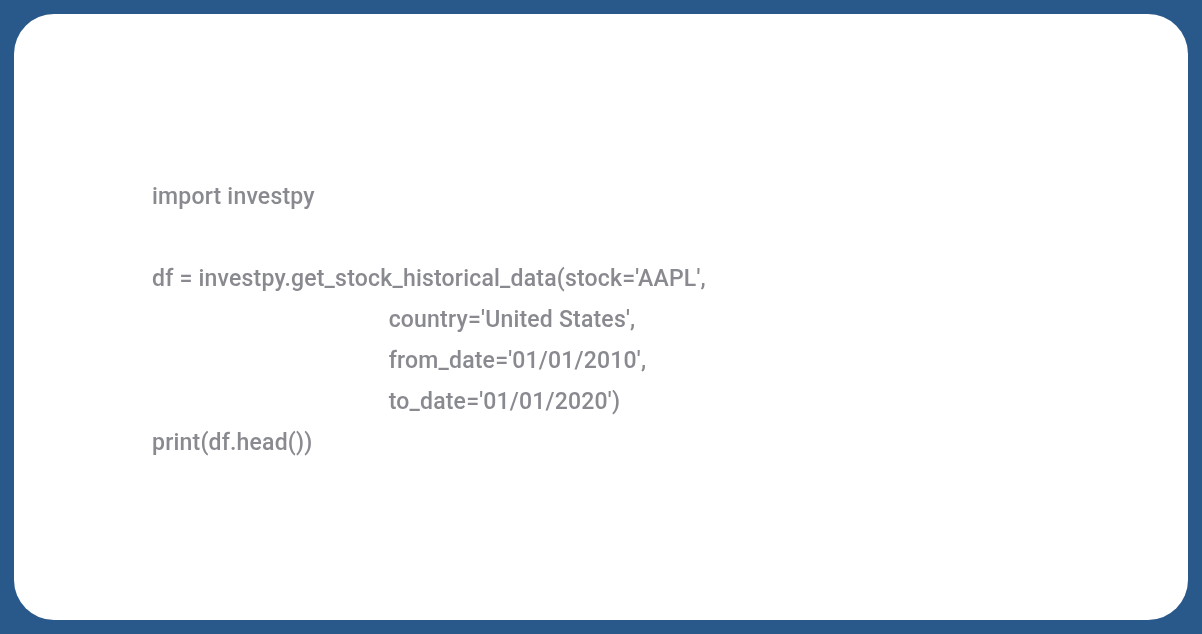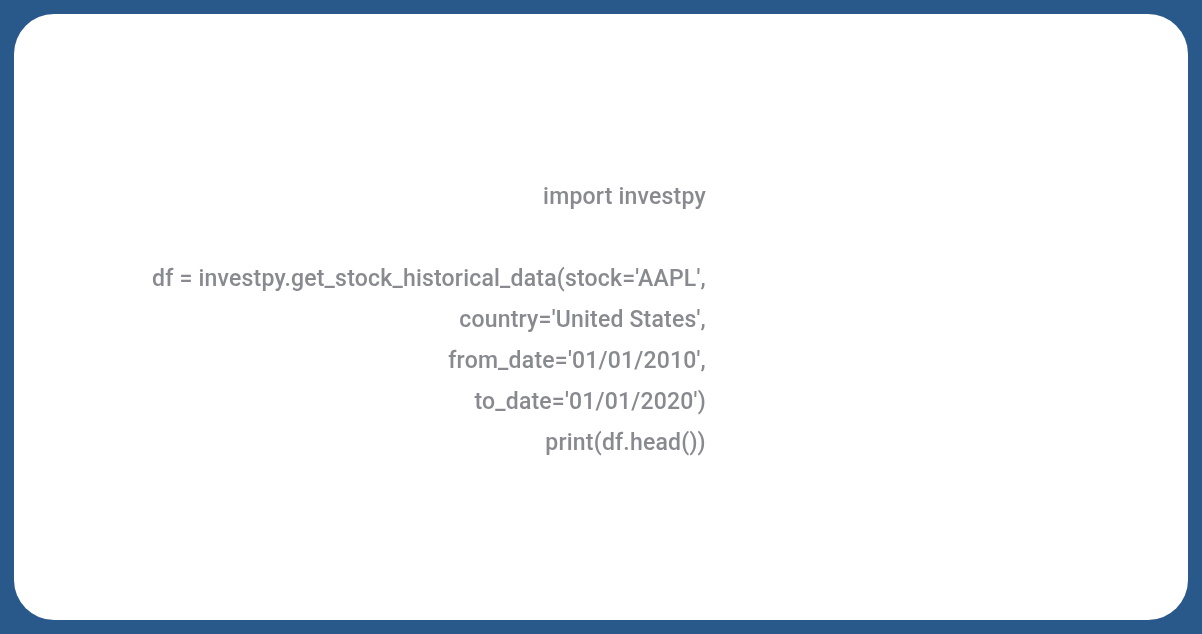--- a/index.html
+++ b/index.html
@@ -20,21 +20,20 @@
     position: absolute;
     left: 138px;
     top: 162px;
     font-family: -apple-system, BlinkMacSystemFont, "Segoe UI", Roboto, "Helvetica Neue", Arial, sans-serif;
     font-size: 23px;
     line-height: 41px;
     color: #888a8f;
     white-space: pre;
     letter-spacing: 0.2px;
     font-weight: 500;
-    text-align: right;
   }
 </style>
 </head>
 <body>
 
 <div class="card">
   <div class="code-block"><span>import investpy</span>
 <span></span>
 <span>df = investpy.get_stock_historical_data(stock='AAPL',</span>
 <span>                                        country='United States',</span>

